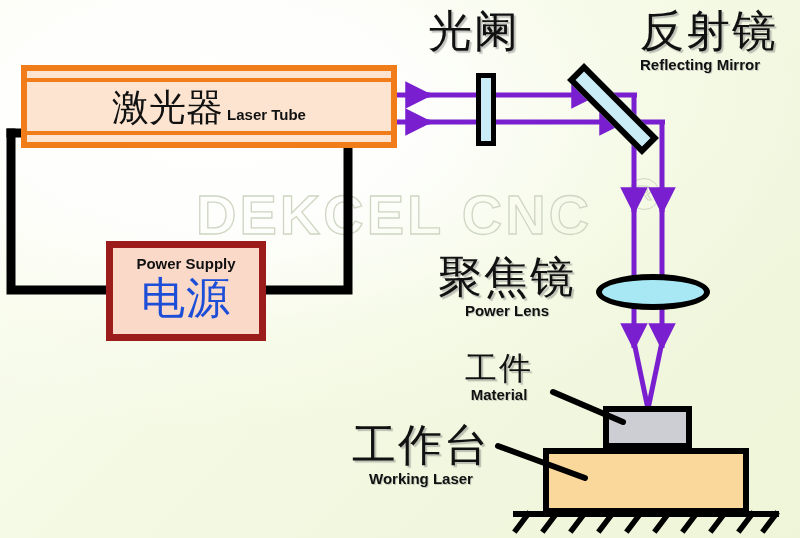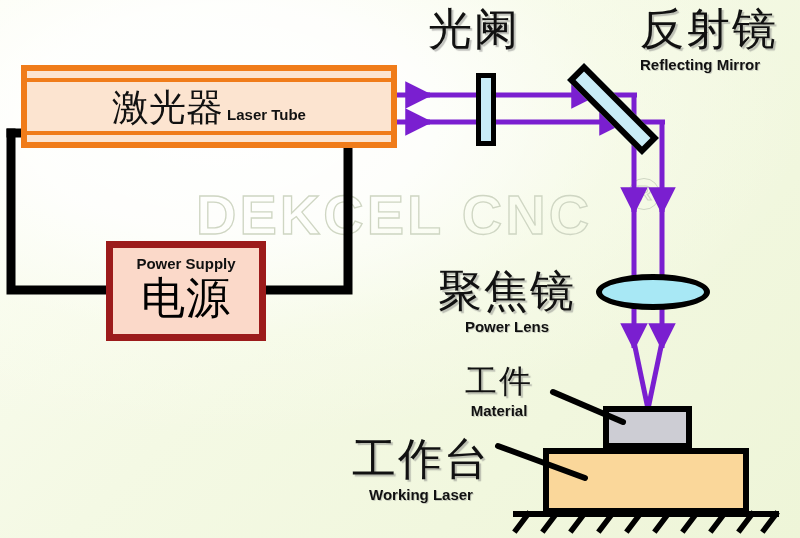--- a/index.html
+++ b/index.html
@@ -118,21 +118,21 @@
     font-size: 15px;
     font-weight: bold;
     color: #111;
   }
   .ps-cn {
     position: absolute;
     left: 0; right: 0; top: 27px;
     text-align: center;
     font-size: 44px;
     font-weight: 500;
-    color: #000000;
+    color: #1d4ed8;
     line-height: 1.05;
     font-family: "DejaVu Sans", "Liberation Sans", sans-serif;
     letter-spacing: 1px;
   }
 
   
   .shutter {
     position: absolute;
     left: 476px; top: 73px;
     width: 20px; height: 73px;
@@ -186,34 +186,34 @@
 
   
   .label { position: absolute; white-space: nowrap; user-select: none; }
   .label .cn {
     display: block;
     font-size: 44px;
     font-weight: 500;
     color: #111;
     line-height: 1.0;
     letter-spacing: 2px;
-    font-family: Liberation Mono, monospace;
+    font-family: Liberation Serif, serif;
     text-shadow: 2px 2px 1px rgba(120,120,120,0.45);
   }
   .label .en {
     display: block;
     font-size: 15px;
     font-weight: bold;
     color: #111;
     line-height: 1.1;
     margin-top: 3px;
     text-shadow: 1px 1px 0.5px rgba(140,140,140,0.4);
   }
   .label.small .cn { font-size: 32px; }
-  .label.center { text-align: center; margin-top: 16px; }
+  .label.center { text-align: center; }
 
   #lbl-shutter  { left: 428px; top: 10px; }
   #lbl-mirror   { left: 640px; top: 10px; }
   #lbl-lens     { left: 438px; top: 256px; }
   #lbl-material { left: 465px; top: 352px; }
   #lbl-table    { left: 352px; top: 424px; }
 </style>
 </head>
 <body>
 

